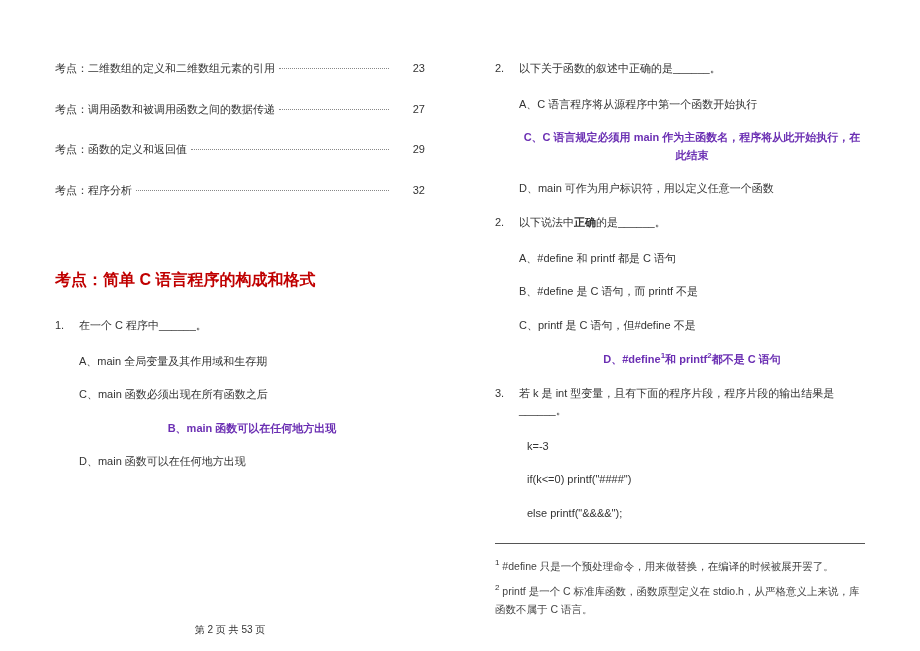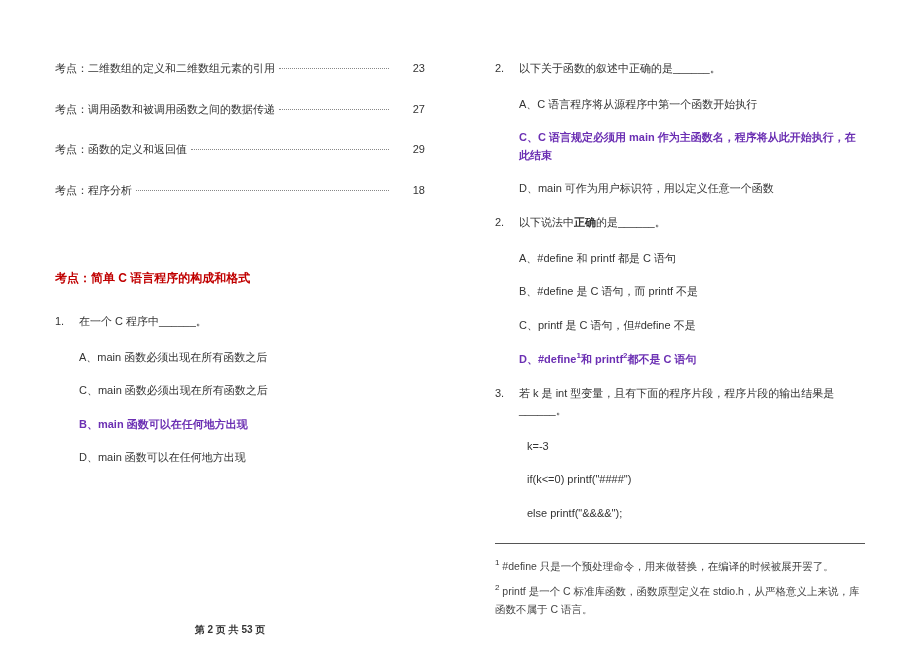--- a/index.html
+++ b/index.html
@@ -35,45 +35,45 @@
       border-bottom: 1px dotted #888;
       margin: 0 4px;
       position: relative;
       top: -3px;
       min-width: 10px;
     }
     .toc-page { white-space: nowrap; margin-left: 20px; }
     .heading {
       color: #c00000;
       font-weight: bold;
-      font-size: 12px;
+      font-size: 16px;
       margin-top: 72px;
       margin-bottom: 26px;
     }
     .q-item {
       display: flex;
       margin-bottom: 18px;
       line-height: 1.6;
     }
     .q-num { width: 24px; flex-shrink: 0; }
     .q-body { flex: 1; }
     .opt {
       margin-bottom: 16px;
       margin-left: 24px;
       line-height: 1.6;
     }
-    .answer { color: #6b2fb3; font-weight: bold; }
+    .answer { color: #6b2fb3; font-weight: bold; text-align: center; }
     .footer {
       position: absolute;
       bottom: 14px;
       left: 0; 
       width: 100%;
       text-align: center;
       font-size: 10px;
-      font-weight: bold;
+      font-weight: normal;
       color: #333;
       margin-top: 44px;
     }
     .hr-line {
       border: none;
       border-top: 1px solid #555;
       margin: 20px 0 12px 0;
     }
     .footnote {
       font-size: 10.5px;
@@ -102,30 +102,30 @@
       <span class="toc-page">27</span>
     </div>
     <div class="toc-item">
       <span class="toc-text">考点：函数的定义和返回值</span>
       <span class="toc-leader"></span>
       <span class="toc-page">29</span>
     </div>
     <div class="toc-item">
       <span class="toc-text">考点：程序分析</span>
       <span class="toc-leader"></span>
-      <span class="toc-page">18</span>
+      <span class="toc-page">32</span>
     </div>
 
     <div class="heading">考点：简单 C 语言程序的构成和格式</div>
 
     <div class="q-item">
       <div class="q-num">1.</div>
       <div class="q-body">在一个 C 程序中______。</div>
     </div>
-    <div class="opt">A、main 函数必须出现在所有函数之后</div>
+    <div class="opt">A、main 全局变量及其作用域和生存期</div>
     <div class="opt">C、main 函数必须出现在所有函数之后</div>
     <div class="opt answer">B、main 函数可以在任何地方出现</div>
     <div class="opt">D、main 函数可以在任何地方出现</div>
 
     <div class="footer">
       <span>第 </span><span>2</span><span> 页 共 </span><span>53</span><span> 页</span>
     </div>
   </div>
 
   <div class="col col-right">

